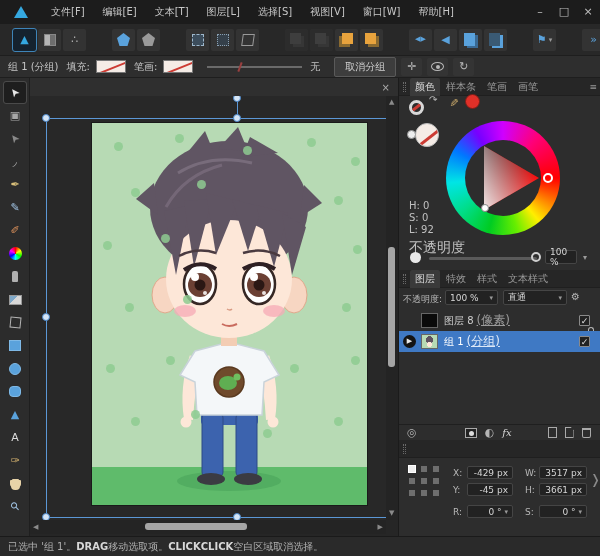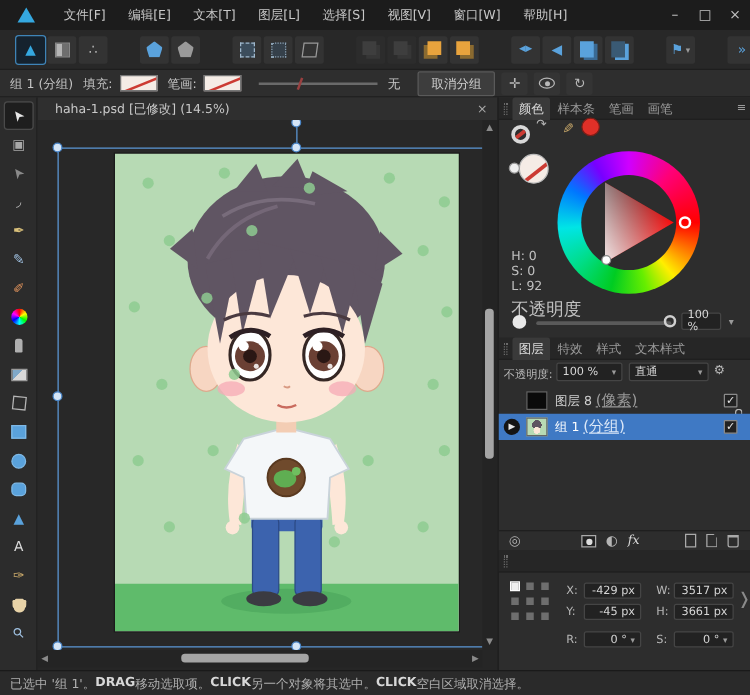--- a/index.html
+++ b/index.html
@@ -286,21 +286,20 @@
     <span class="ctx-ic">
         <span class="eye-ic"></span>
       </span>
     <span class="ctx-ic">
         <span>↻</span>
       </span>
   </div>
 
   <div id="docbar" class="abs">
     <div id="doctab">
-      <span>haha-1.psd [已修改] (14.5%)</span>
       <span class="close">×</span>
     </div>
   </div>
 
   <div id="leftbar" class="abs">
       <div class="tool sel" style="top: 4px;">
         <span class="glyph" style="color: rgb(232, 232, 232); transform: rotate(-128deg);">➤</span>
       </div>
       <div class="tool" style="top: 27px;">
         <span class="glyph" style="color: rgb(168, 168, 168);">▣</span>
@@ -638,17 +637,16 @@
         </div>
       </div>
     <span class="link-brace" style="left:191px;top:394px">❭</span>
   </div>
 
   <div id="statusbar" class="abs">
       <span>已选中 '组 1'。  </span>
       <b>DRAG</b>
       <span> 移动选取项。</span>
       <b>CLICK</b>
-      <span> 另一个对象将其选中。</span>
       <b>CLICK</b>
       <span> 空白区域取消选择。</span>
     </div>
 </div>
 
 </body></html>

